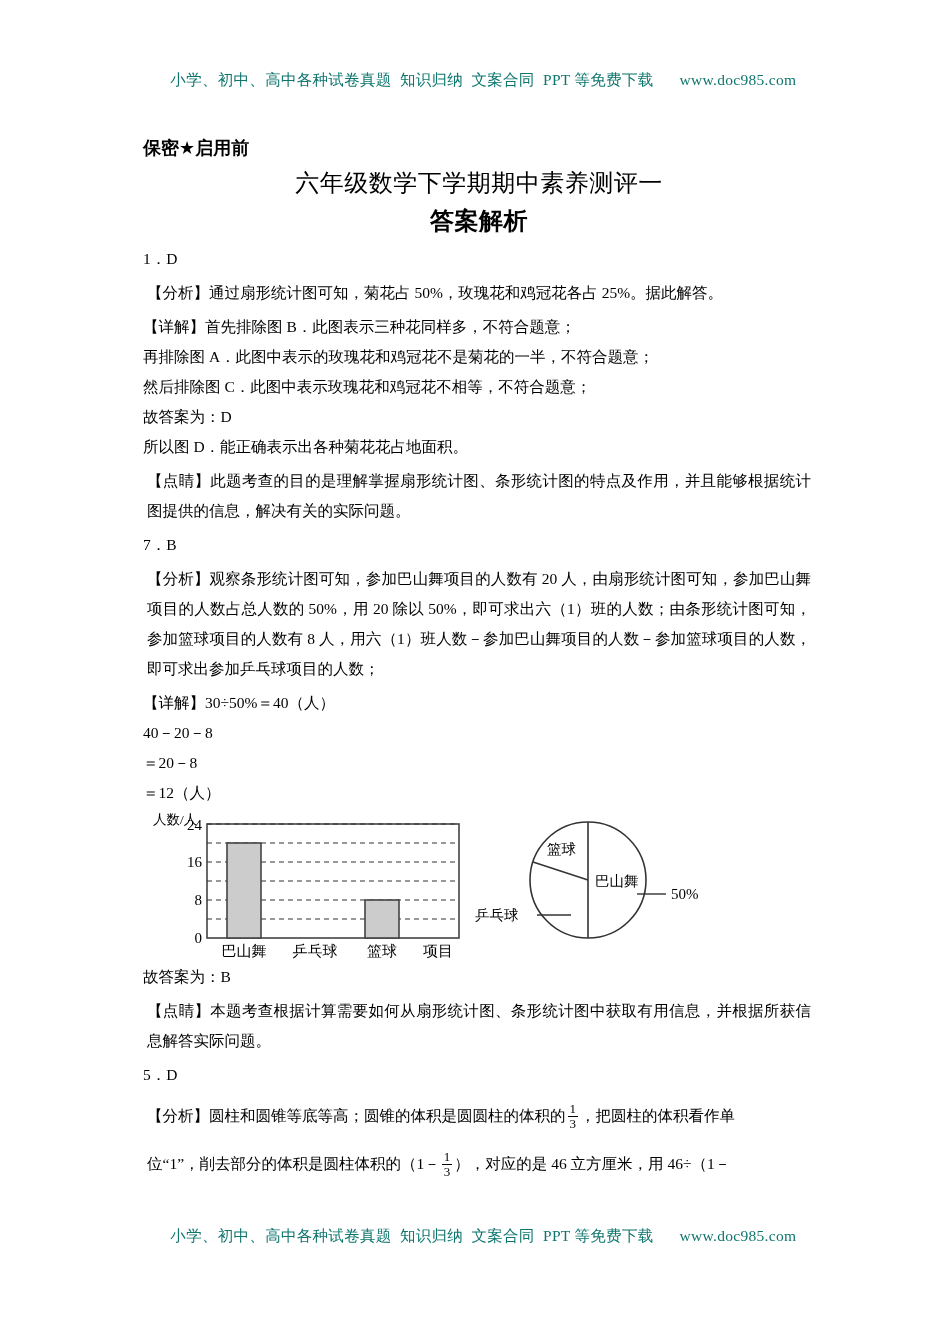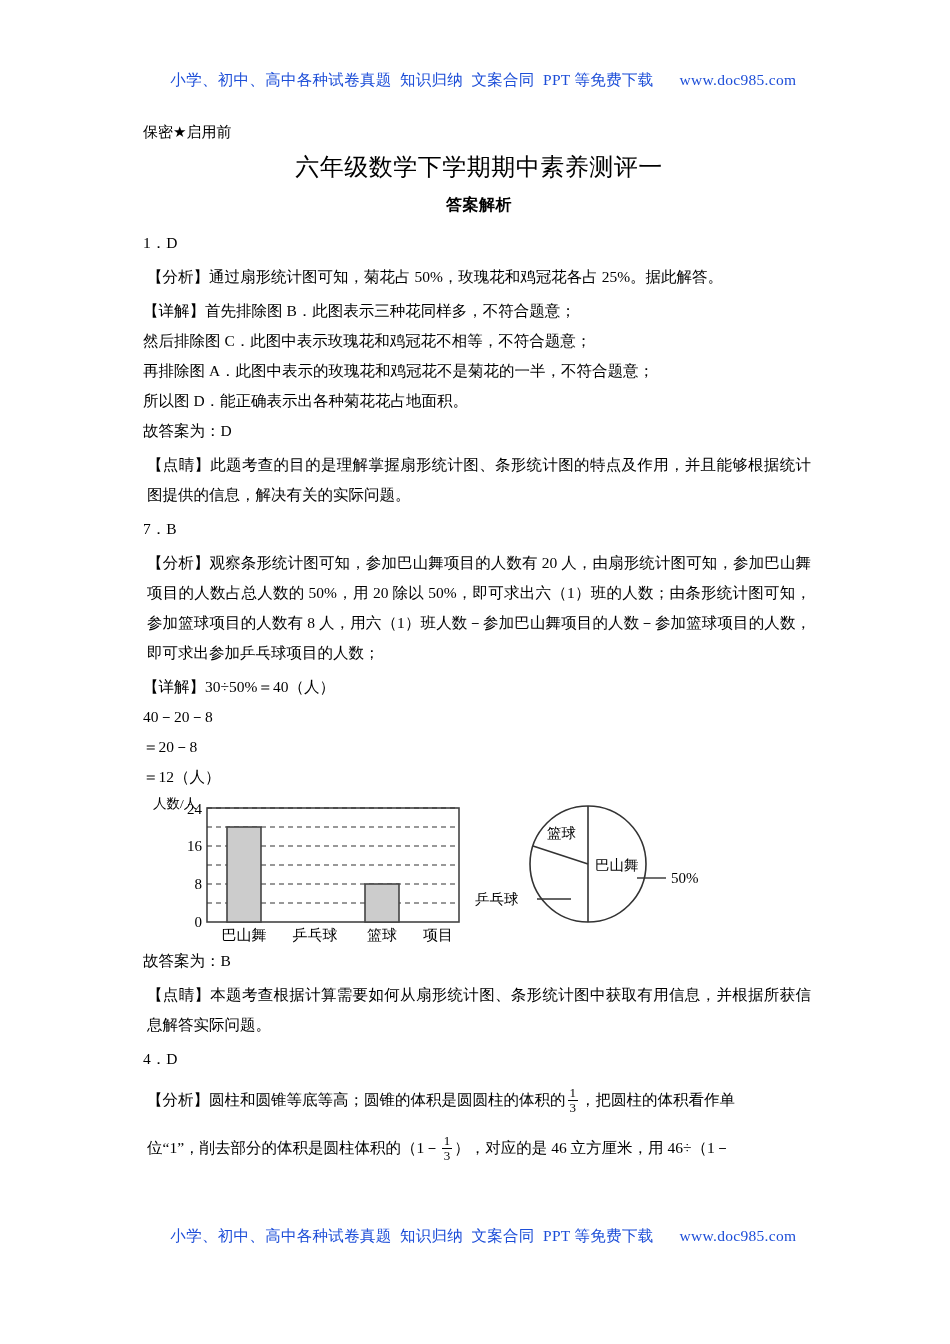--- a/index.html
+++ b/index.html
@@ -20,56 +20,56 @@
     left: 0; top: 0;
     width: 950px;
     height: 1344px;
   }
   .watermark {
     position: absolute;
     left: 0;
     width: 950px;
     text-align: center;
     font-size: 15.5px;
-    color: #1d4ed8;
+    color: #0f766e;
     letter-spacing: 0.3px;
     white-space: pre;
   }
   .watermark-top { top: 52px; }
   .watermark-bottom { top: 1208px; }
   .wm-url { margin-left: 26px; font-family: "Liberation Serif", serif; }
 
   .content {
     position: absolute;
     left: 143px;
     top: 120px;
     width: 672px;
   }
 
   .secret {
     font-family: "DejaVu Sans", "Liberation Sans", sans-serif;
-    font-weight: normal;
-    font-size: 15px;
+    font-weight: bold;
+    font-size: 18px;
     line-height: 24px;
-    margin: 0 0 6px 0;
+    margin: 16px 0 6px 0;
   }
   .doc-title {
     text-align: center;
     font-family: "DejaVu Sans", "Liberation Sans", sans-serif;
     font-weight: normal;
     font-size: 24px;
     line-height: 34px;
     margin: 4px;
     letter-spacing: 0.5px;
   }
   .doc-subtitle {
     text-align: center;
     font-family: "DejaVu Sans", "Liberation Sans", sans-serif;
     font-weight: bold;
-    font-size: 16px;
+    font-size: 24px;
     line-height: 34px;
     margin: 0 0 6px 0;
     letter-spacing: 0.5px;
   }
 
   p.line {
     margin: 0;
     font-size: 15.5px;
     line-height: 30px;
     text-align: justify;
@@ -140,24 +140,24 @@
 
   <div class="content">
 
     <p class="secret">保密★启用前</p>
     <h1 class="doc-title">六年级数学下学期期中素养测评一</h1>
     <h2 class="doc-subtitle">答案解析</h2>
 
     <p class="line">1．D</p>
     <p class="para">【分析】通过扇形统计图可知，菊花占 50%，玫瑰花和鸡冠花各占 25%。据此解答。</p>
     <p class="line">【详解】首先排除图 B．此图表示三种花同样多，不符合题意；</p>
+    <p class="line">再排除图 A．此图中表示的玫瑰花和鸡冠花不是菊花的一半，不符合题意；</p>
     <p class="line">然后排除图 C．此图中表示玫瑰花和鸡冠花不相等，不符合题意；</p>
-    <p class="line">再排除图 A．此图中表示的玫瑰花和鸡冠花不是菊花的一半，不符合题意；</p>
+    <p class="line">故答案为：D</p>
     <p class="line">所以图 D．能正确表示出各种菊花花占地面积。</p>
-    <p class="line">故答案为：D</p>
     <p class="para">【点睛】此题考查的目的是理解掌握扇形统计图、条形统计图的特点及作用，并且能够根据统计图提供的信息，解决有关的实际问题。</p>
 
     <p class="line">7．B</p>
     <p class="para">【分析】观察条形统计图可知，参加巴山舞项目的人数有 20 人，由扇形统计图可知，参加巴山舞项目的人数占总人数的 50%，用 20 除以 50%，即可求出六（1）班的人数；由条形统计图可知，参加篮球项目的人数有 8 人，用六（1）班人数－参加巴山舞项目的人数－参加篮球项目的人数，即可求出参加乒乓球项目的人数；</p>
     <p class="line">【详解】30÷50%＝40（人）</p>
     <p class="line">40－20－8</p>
     <p class="line">＝20－8</p>
     <p class="line">＝12（人）</p>
 
     <div class="figure">
@@ -210,21 +210,21 @@
 
         <line x1="64" y1="101" x2="98" y2="101" stroke="#333333" stroke-width="1.4"></line>
         <line x1="164" y1="80" x2="193" y2="80" stroke="#333333" stroke-width="1.4"></line>
       </svg>
 
     </div>
 
     <p class="line">故答案为：B</p>
     <p class="para">【点睛】本题考查根据计算需要如何从扇形统计图、条形统计图中获取有用信息，并根据所获信息解答实际问题。</p>
 
-    <p class="line">4．D</p>
+    <p class="line">5．D</p>
 
     <p class="para tall"><span>【分析】圆柱和圆锥等底等高；圆锥的体积是圆圆柱的体积的</span><span class="frac"><span class="num">1</span><span class="den">3</span></span><span>，把圆柱的体积看作单</span></p>
 
     <p class="para tall"><span>位“1”，削去部分的体积是圆柱体积的（1－</span><span class="frac"><span class="num">1</span><span class="den">3</span></span><span>），对应的是 46 立方厘米，用 46÷（1－</span></p>
 
   </div>
 
   <div class="watermark watermark-bottom">
     <span>小学、初中、高中各种试卷真题  知识归纳  文案合同  PPT 等免费下载</span><span class="wm-url">www.doc985.com</span>
   </div>

